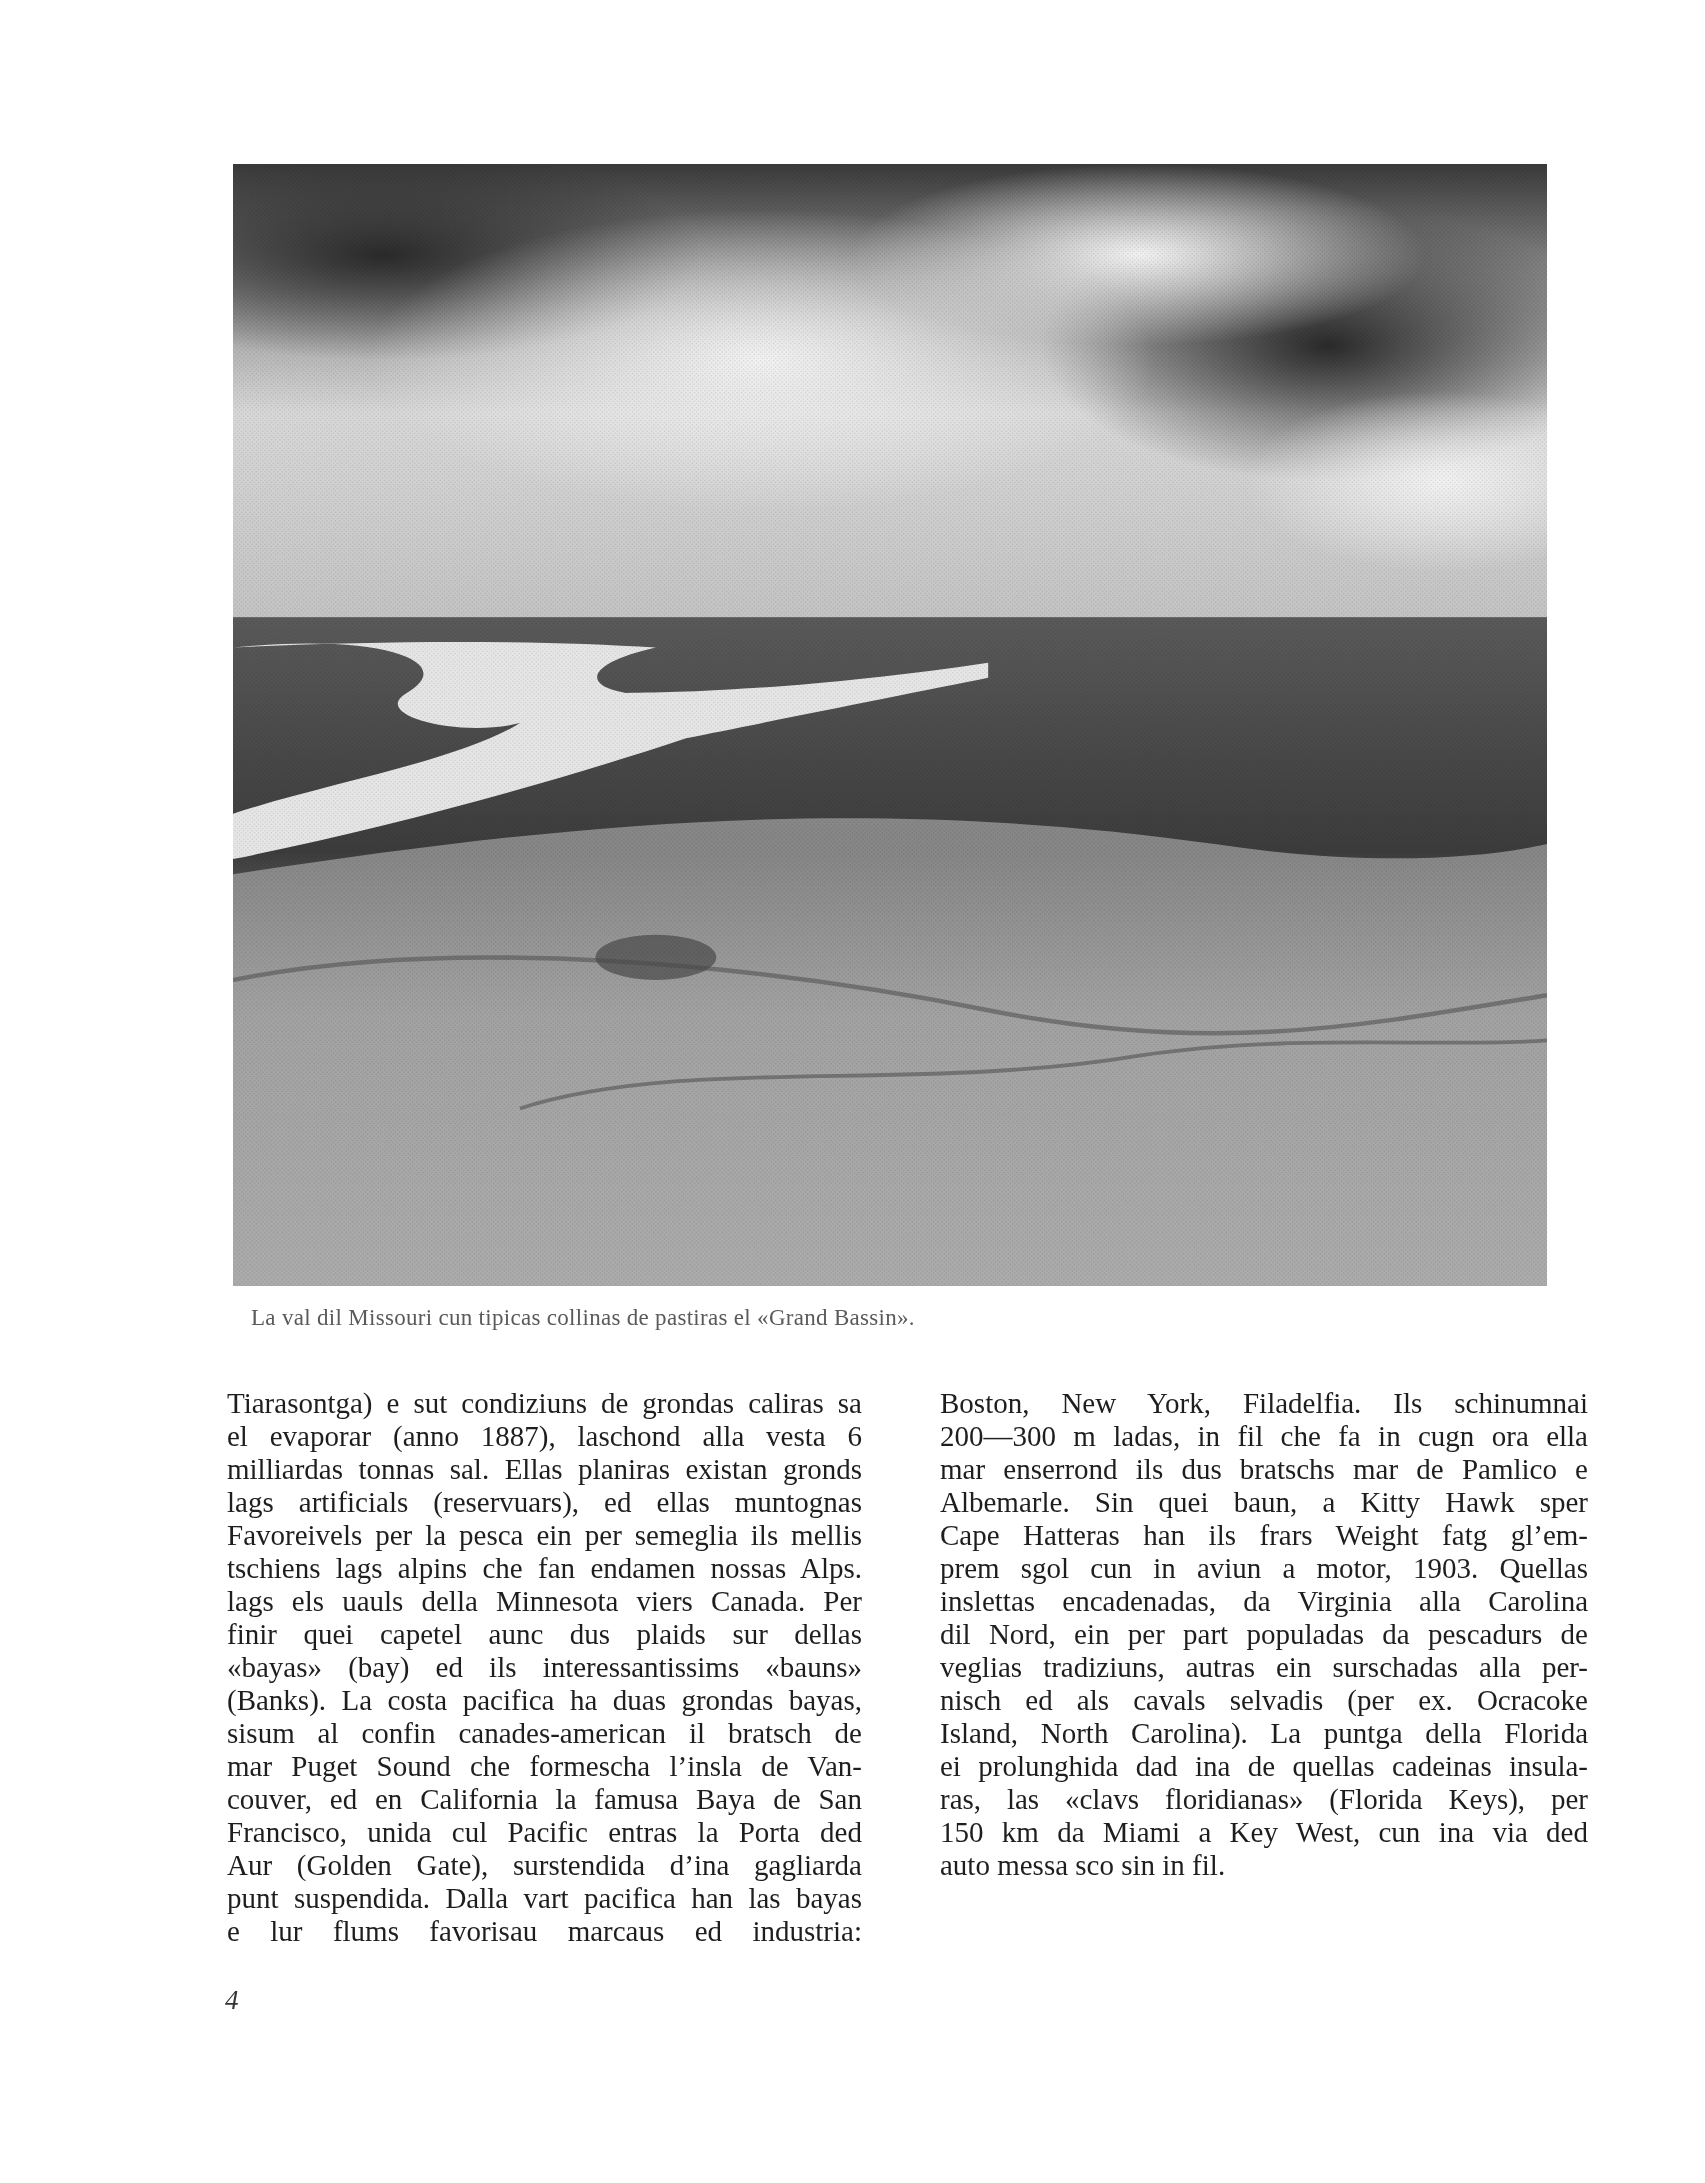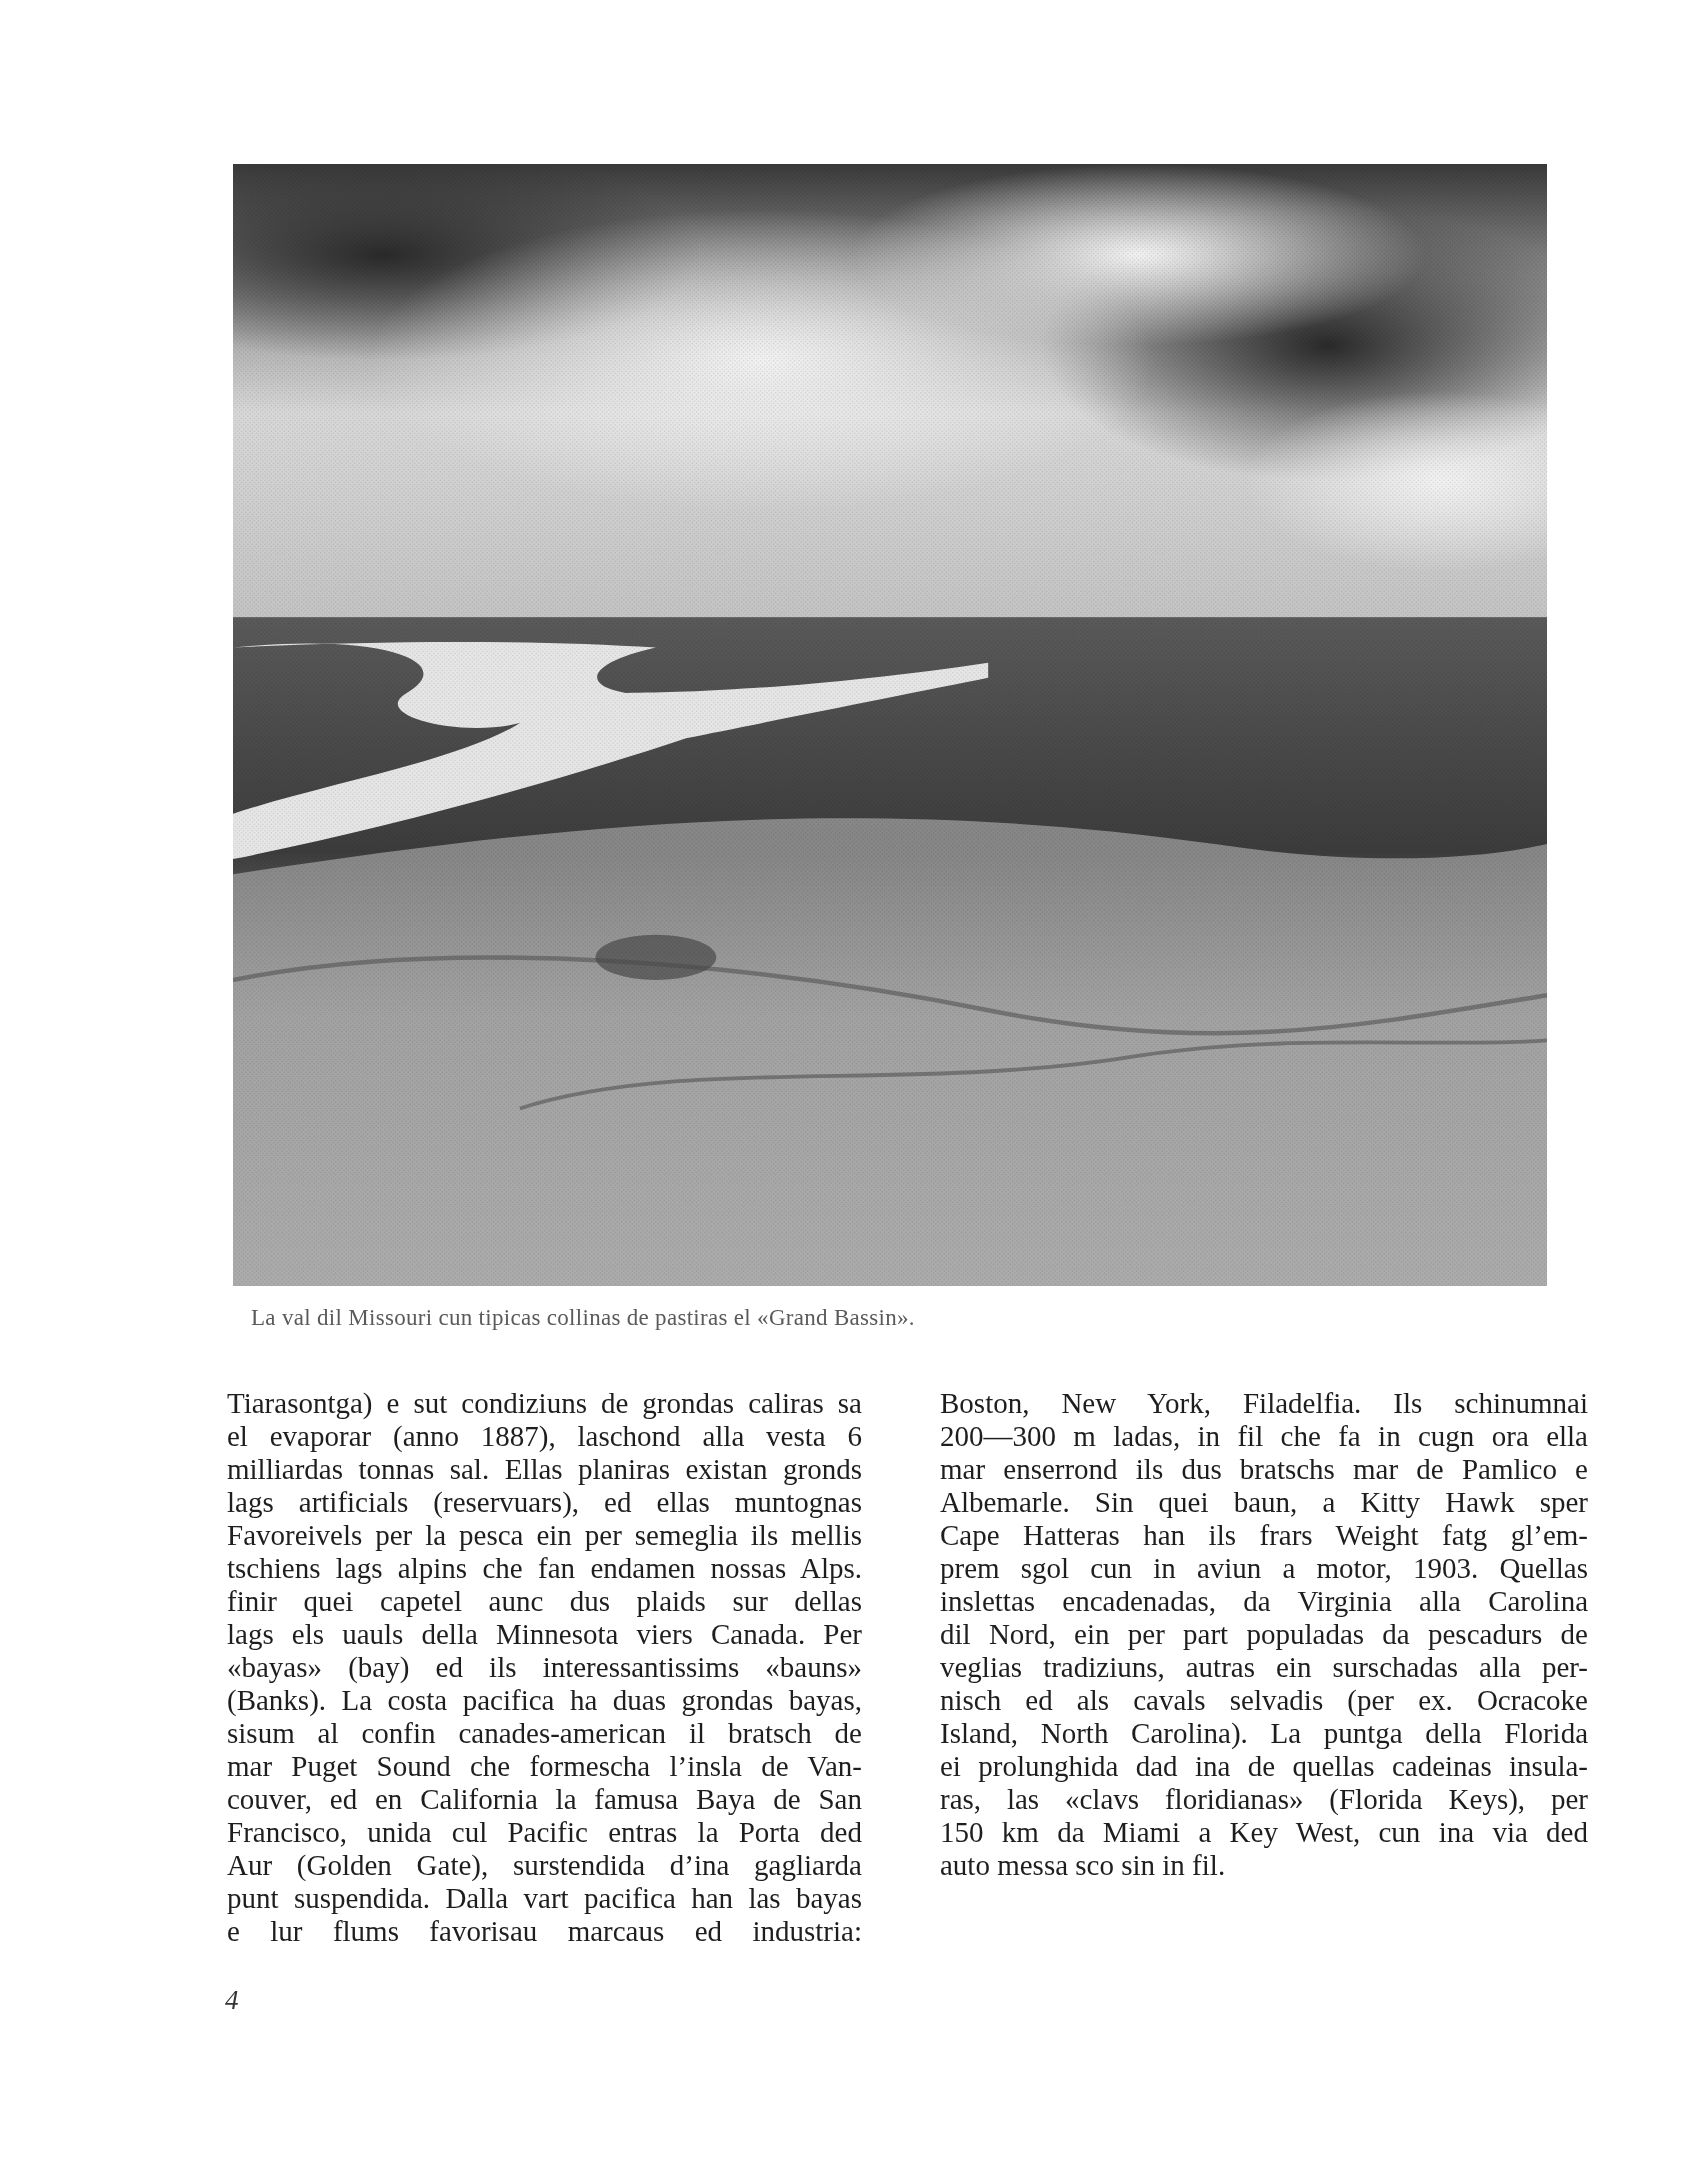--- a/index.html
+++ b/index.html
@@ -65,22 +65,22 @@
 
 <div class="caption">La val dil Missouri cun tipicas collinas de pastiras el «Grand Bassin».</div>
 
 <div class="col left">
   <span class="line" style="display: block; word-spacing: 6.5px; text-align: left;">Tiarasontga) e sut condiziuns de grondas caliras sa</span>
   <span class="line" style="display: block; word-spacing: 14.3px; text-align: left;">el evaporar (anno 1887), laschond alla vesta 6</span>
   <span class="line" style="display: block; word-spacing: 8px; text-align: left;">milliardas tonnas sal. Ellas planiras existan gronds</span>
   <span class="line" style="display: block; word-spacing: 17.4px; text-align: left;">lags artificials (reservuars), ed ellas muntognas</span>
   <span class="line" style="display: block; word-spacing: 5.4px; text-align: left;">Favoreivels per la pesca ein per semeglia ils mellis</span>
   <span class="line" style="display: block; word-spacing: 7.8px; text-align: left;">tschiens lags alpins che fan endamen nossas Alps.</span>
+  <span class="line" style="display: block; word-spacing: 10.6px; text-align: left;">lags els uauls della Minnesota viers Canada. Per</span>
   <span class="line" style="display: block; word-spacing: 19px; text-align: left;">finir quei capetel aunc dus plaids sur dellas</span>
-  <span class="line" style="display: block; word-spacing: 10.6px; text-align: left;">lags els uauls della Minnesota viers Canada. Per</span>
   <span class="line" style="display: block; word-spacing: 18.5px; text-align: left;">«bayas» (bay) ed ils interessantissims «bauns»</span>
   <span class="line" style="display: block; word-spacing: 8px; text-align: left;">(Banks). La costa pacifica ha duas grondas bayas,</span>
   <span class="line" style="display: block; word-spacing: 15.3px; text-align: left;">sisum al confin canades-american il bratsch de</span>
   <span class="line" style="display: block; word-spacing: 11.7px; text-align: left;">mar Puget Sound che formescha l’insla de Van-</span>
   <span class="line" style="display: block; word-spacing: 10.3px; text-align: left;">couver, ed en California la famusa Baya de San</span>
   <span class="line" style="display: block; word-spacing: 12.7px; text-align: left;">Francisco, unida cul Pacific entras la Porta ded</span>
   <span class="line" style="display: block; word-spacing: 17px; text-align: left;">Aur (Golden Gate), surstendida d’ina gagliarda</span>
   <span class="line" style="display: block; word-spacing: 7.8px; text-align: left;">punt suspendida. Dalla vart pacifica han las bayas</span>
   <span class="line" style="display: block; word-spacing: 23px; text-align: right;">e lur flums favorisau marcaus ed industria:</span>
 </div>

